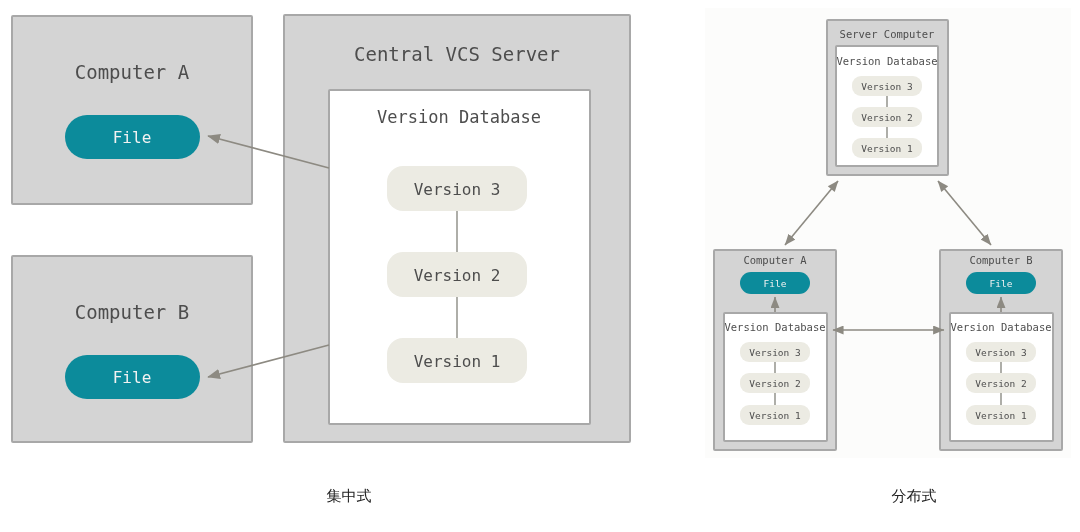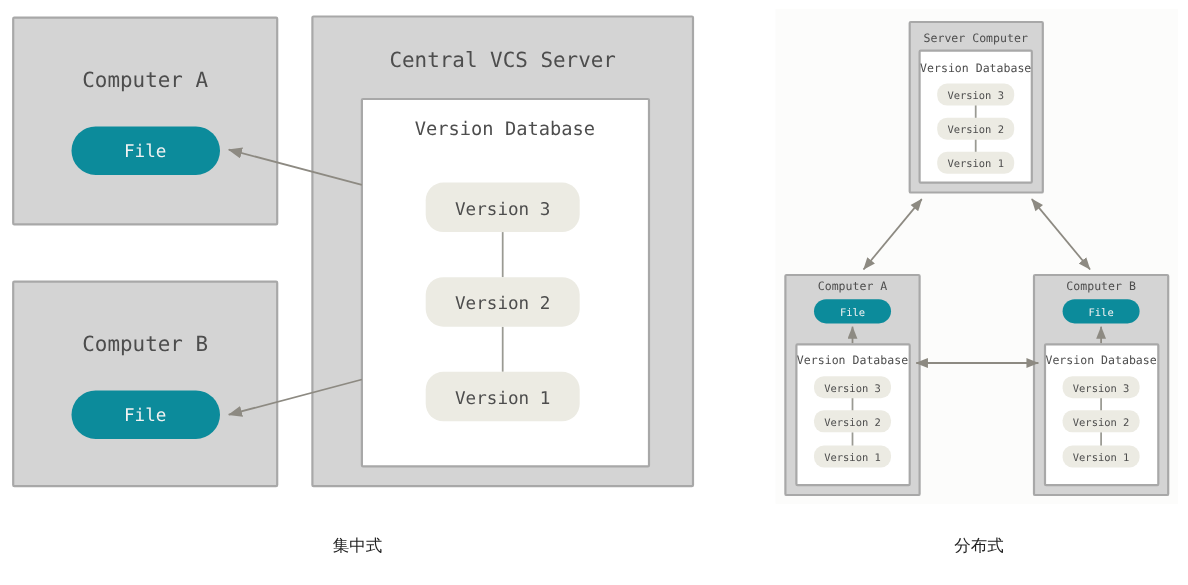--- a/index.html
+++ b/index.html
@@ -45,20 +45,21 @@
   text.version-sm  { font-size: 9.5px; }
   text.file-sm     { font-size: 9.5px; fill: #f2f2f2; }
 
   .caption {
     position: absolute;
     font-family: "DejaVu Sans", "Liberation Sans", sans-serif;
     font-size: 15px;
     color: #222222;
     text-align: center;
     white-space: nowrap;
+    margin-left: 24px;
   }
   #caption-left  { left: 0;   top: 487px; width: 650px; }
   #caption-right { left: 700px; top: 487px; width: 380px; }
 </style>
 </head>
 <body>
 
 <div id="stage">
 
   <svg id="diagram" viewBox="0 0 1080 532" xmlns="http://www.w3.org/2000/svg">

